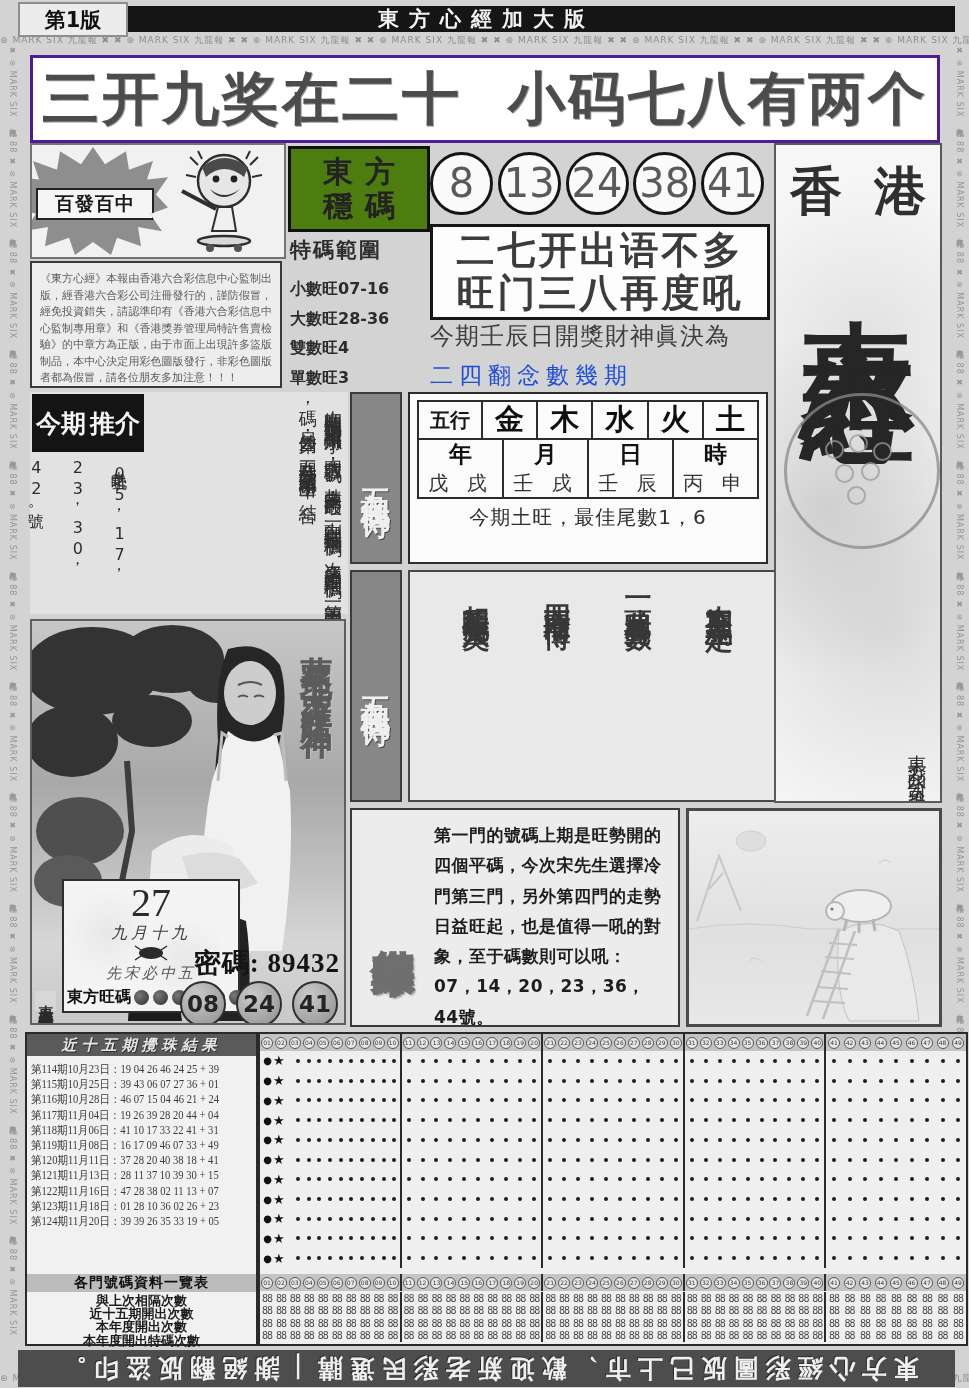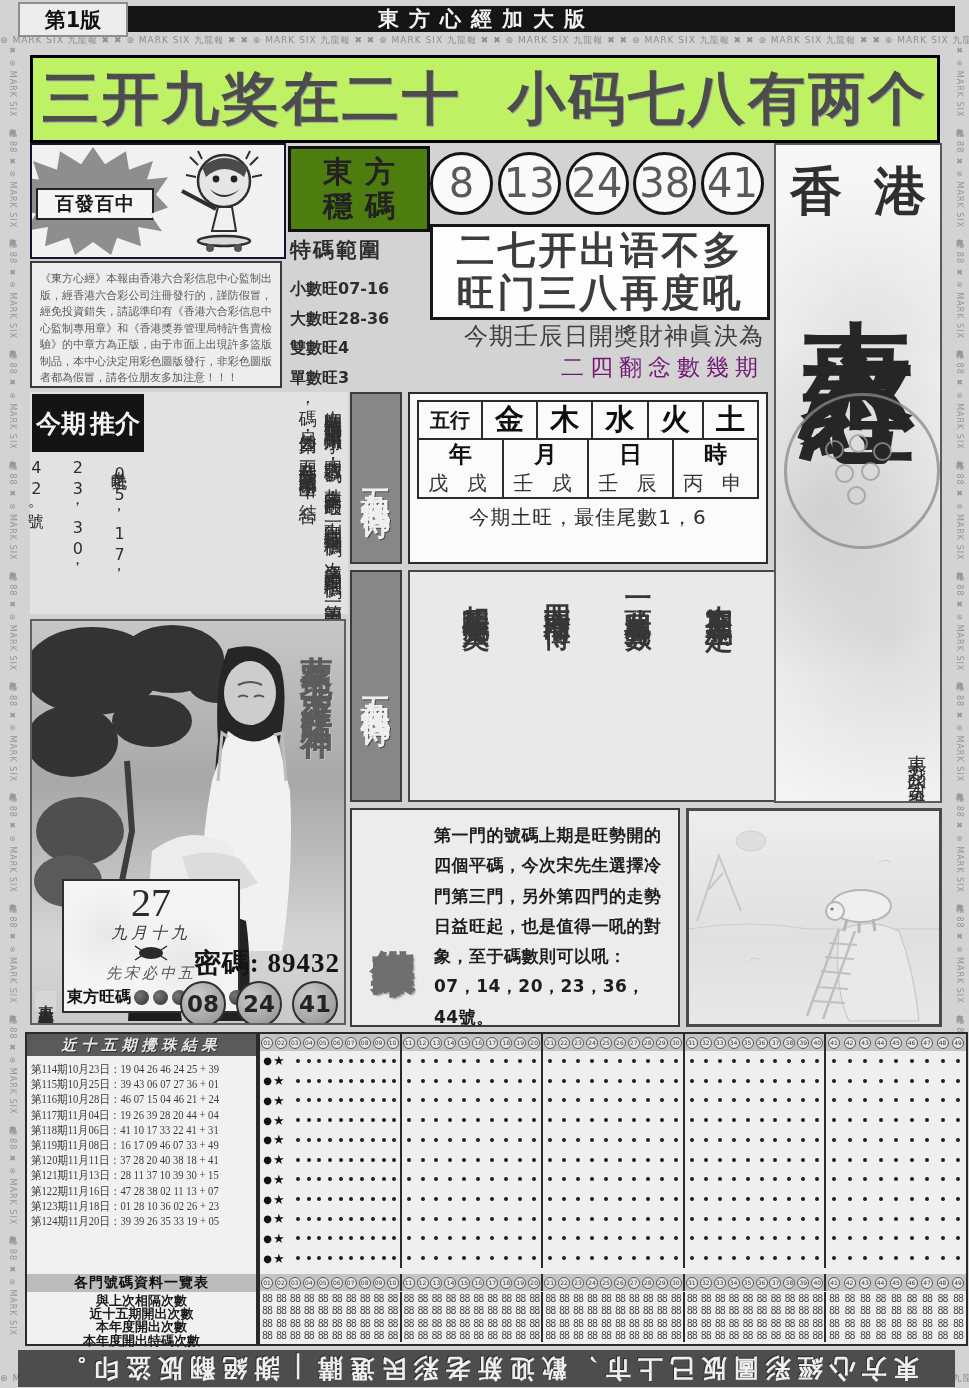--- a/index.html
+++ b/index.html
@@ -12,26 +12,26 @@
           white-space:nowrap;overflow:hidden;letter-spacing:1px;line-height:15px;}
   .deco-v{position:absolute;top:46px;bottom:46px;width:20px;font-size:8px;color:#969696;
           writing-mode:vertical-rl;overflow:hidden;letter-spacing:1px;line-height:18px;}
   
   .topbar{left:18px;top:6px;right:14px;height:26px;background:#151515;display:flex;
           align-items:center;justify-content:center;}
   .topbar .ttl{color:#f2f2f2;font-size:21px;font-weight:bold;letter-spacing:10px;}
   .edition{left:18px;top:2px;width:106px;height:31px;background:#ececec;border:2px solid #8e8e8e;
            display:flex;align-items:center;justify-content:center;font-size:21px;font-weight:bold;color:#111;}
   
-  .headline{left:30px;top:55px;width:904px;height:82px;background:#bef264;border:3px solid #000000;
+  .headline{left:30px;top:55px;width:904px;height:82px;background:#ffffff;border:3px solid #4c1d95;
             display:flex;align-items:center;justify-content:center;gap:46px;}
   .headline span{font-size:57px;font-weight:bold;color:#4c4c4c;letter-spacing:3px;
                  text-shadow:1px 1px 0 #9d9d9d;white-space:nowrap;}
   
-  .promo{left:30px;top:143px;width:252px;height:112px;background:#f1f1f1;border:2px solid #0f172a;overflow:hidden;}
+  .promo{left:30px;top:143px;width:252px;height:112px;background:#f1f1f1;border:2px solid #737373;overflow:hidden;}
   .star{position:absolute;left:-14px;top:2px;width:150px;height:108px;background:#8e8e8e;
         clip-path:polygon(50% 0,58% 16%,72% 4%,74% 21%,90% 13%,86% 30%,100% 28%,92% 44%,100% 56%,88% 62%,96% 78%,80% 74%,82% 92%,66% 84%,62% 100%,50% 88%,38% 100%,34% 84%,18% 92%,20% 74%,4% 78%,12% 62%,0 56%,8% 44%,0 28%,14% 30%,10% 13%,26% 21%,28% 4%,42% 16%);}
   .star .inner{position:absolute;left:12%;top:38%;width:76%;height:26%;background:#f5f5f5;border:2px solid #222;
                display:flex;align-items:center;justify-content:center;font-size:19px;font-weight:bold;color:#1a1a1a;letter-spacing:1px;}
   
   .disclaimer{left:30px;top:261px;width:252px;height:127px;background:#ededed;border:2px solid #3a3a3a;
               padding:7px 8px;box-sizing:border-box;font-size:11px;line-height:1.5;color:#5b5b5b;
               text-align:justify;font-family:"Liberation Serif",serif;}
   
   .stable{left:288px;top:146px;width:136px;height:80px;background:#4d7c0f;border:3px solid #101010;
@@ -41,23 +41,23 @@
   .range .rt{font-size:21px;font-weight:bold;color:#2c2c2c;letter-spacing:2px;margin-bottom:10px;}
   .range .ri{font-size:16px;font-weight:bold;color:#2c2c2c;line-height:1.85;white-space:nowrap;}
   
   .circles{left:430px;top:147px;width:334px;height:72px;display:flex;align-items:center;justify-content:space-between;}
   .bigc{width:63px;height:63px;border-radius:50%;border:3px solid #151515;background:#fafafa;
         display:flex;align-items:center;justify-content:center;font-size:40px;color:#5a5a5a;box-sizing:border-box;}
   
   .slogan{left:430px;top:224px;width:334px;height:90px;background:#fdfdfd;border:3px solid #161616;
           display:flex;flex-direction:column;align-items:center;justify-content:center;}
   .slogan div{font-size:38px;font-weight:bold;color:#3c3c3c;letter-spacing:3px;line-height:1.13;white-space:nowrap;}
-  .subslogan{left:430px;top:320px;width:334px;text-align:right;font-family:"Liberation Serif",serif;}
+  .subslogan{left:430px;top:320px;width:334px;text-align:left;font-family:"Liberation Serif",serif;}
   .subslogan .s1{font-size:24px;color:#3f3f3f;letter-spacing:1px;white-space:nowrap;}
-  .subslogan .s2{font-size:23px;color:#701a75;letter-spacing:6px;}
+  .subslogan .s2{font-size:23px;color:#1d4ed8;letter-spacing:6px;margin-top:8px;}
   
   .recommend{left:30px;top:392px;width:318px;height:222px;background:#e2e2e2;}
   .rec-body{position:absolute;right:2px;top:4px;width:200px;height:214px;writing-mode:vertical-rl;
             text-orientation:upright;font-size:18px;color:#2e2e2e;letter-spacing:2px;line-height:1.4;font-weight:500;}
   .rec-label{position:absolute;left:2px;top:2px;width:112px;height:58px;background:#141414;
              display:grid;grid-template-columns:1fr 1fr;place-items:center;padding:2px;box-sizing:border-box;}
   .rec-label span{color:#f4f4f4;font-size:25px;font-weight:bold;}
   .rec-foot{position:absolute;left:6px;top:66px;width:104px;height:156px;writing-mode:vertical-rl;
             text-orientation:upright;font-size:16px;color:#2e2e2e;letter-spacing:2px;line-height:2.6;}
   

